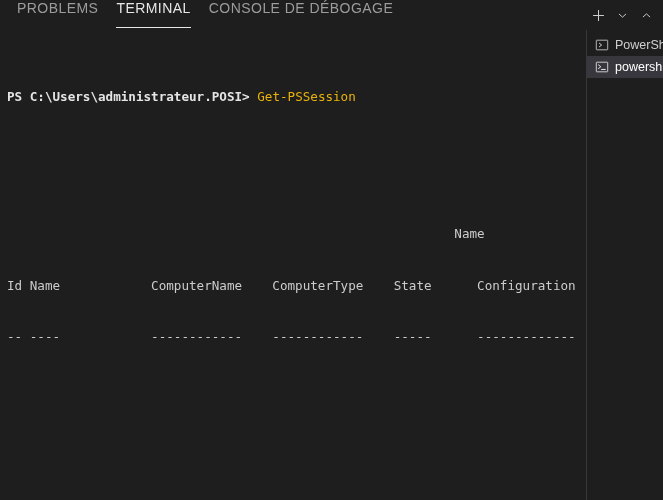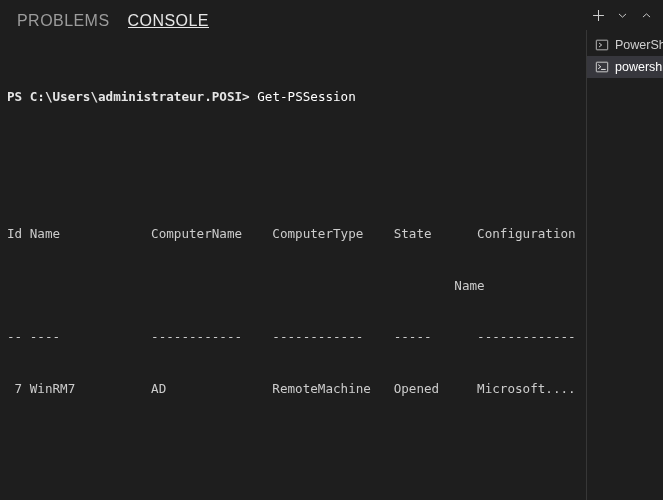--- a/index.html
+++ b/index.html
@@ -35,23 +35,23 @@
     padding-left: 8px;
     box-sizing: border-box;
   }
   .panel-tabs {
     display: flex;
     align-items: stretch;
   }
   .panel-tab {
     position: relative;
     display: flex;
-    align-items: flex-end;
+    align-items: flex-start;
     padding: 0 9px;
-    font-size: 16px;
+    font-size: 14px;
     letter-spacing: 0.45px;
     color: #9c9c9c;
     cursor: pointer;
     white-space: nowrap;
     font-family: "Liberation Sans", sans-serif;
   }
   .panel-tab.active {
     color: #e7e7e7;
   }
   .panel-tab.active::after {
@@ -106,21 +106,21 @@
     font-size: 12.6px;
     line-height: 17.2px;
     white-space: pre;
     padding-left: 7px;
     color: #cccccc;
   }
   .line { white-space: pre; }
   .blank { height: 17.2px; }
 
   .c-prompt  { color: #e5e5e5; font-weight: bold; }
-  .c-cmd     { color: #ffffff; }
+  .c-cmd     { color: #eab308; }
   .c-out     { color: #cccccc; }
 
   
   .term-list {
     flex: 1;
     background: #1e1e1e;
     border-left: 1px solid #373737;
     padding-top: 4px;
     box-sizing: border-box;
     overflow: hidden;
@@ -157,21 +157,24 @@
 <body>
 
 <div id="app">
 
   <div class="panel-bar">
     <div class="panel-tabs">
       <div class="panel-tab">
         <span>PROBLEMS</span>
       </div>
       <div class="panel-tab active">
-        <span>CONSOLE</span>
+        <span>TERMINAL</span>
+      </div>
+      <div class="panel-tab">
+        <span>CONSOLE DE DÉBOGAGE</span>
       </div>
     </div>
 
     <div class="panel-actions">
       <div class="panel-action">
         <svg width="15" height="15" viewBox="0 0 16 16" aria-hidden="true">
           <path d="M8 2.2 L8 13.8 M2.2 8 L13.8 8" stroke="#cccccc" stroke-width="1.1" fill="none"></path>
         </svg>
       </div>
       <div class="panel-action">
@@ -189,24 +192,23 @@
 
   <div class="panel-body">
 
     <div class="terminal">
       <div class="term-lines">
 
         <div class="line"><span class="c-prompt">PS C:\Users\administrateur.POSI&gt; </span><span class="c-cmd">Get-PSSession</span></div>
 
         <div class="blank"></div>
 
+        <div class="line c-out">                                                           Name</div>
         <div class="line c-out">Id Name            ComputerName    ComputerType    State      Configuration</div>
-        <div class="line c-out">                                                           Name</div>
         <div class="line c-out">-- ----            ------------    ------------    -----      -------------</div>
-        <div class="line c-out"> 7 WinRM7          AD              RemoteMachine   Opened     Microsoft....</div>
 
         
         
         
 
         
 
         
 
         

